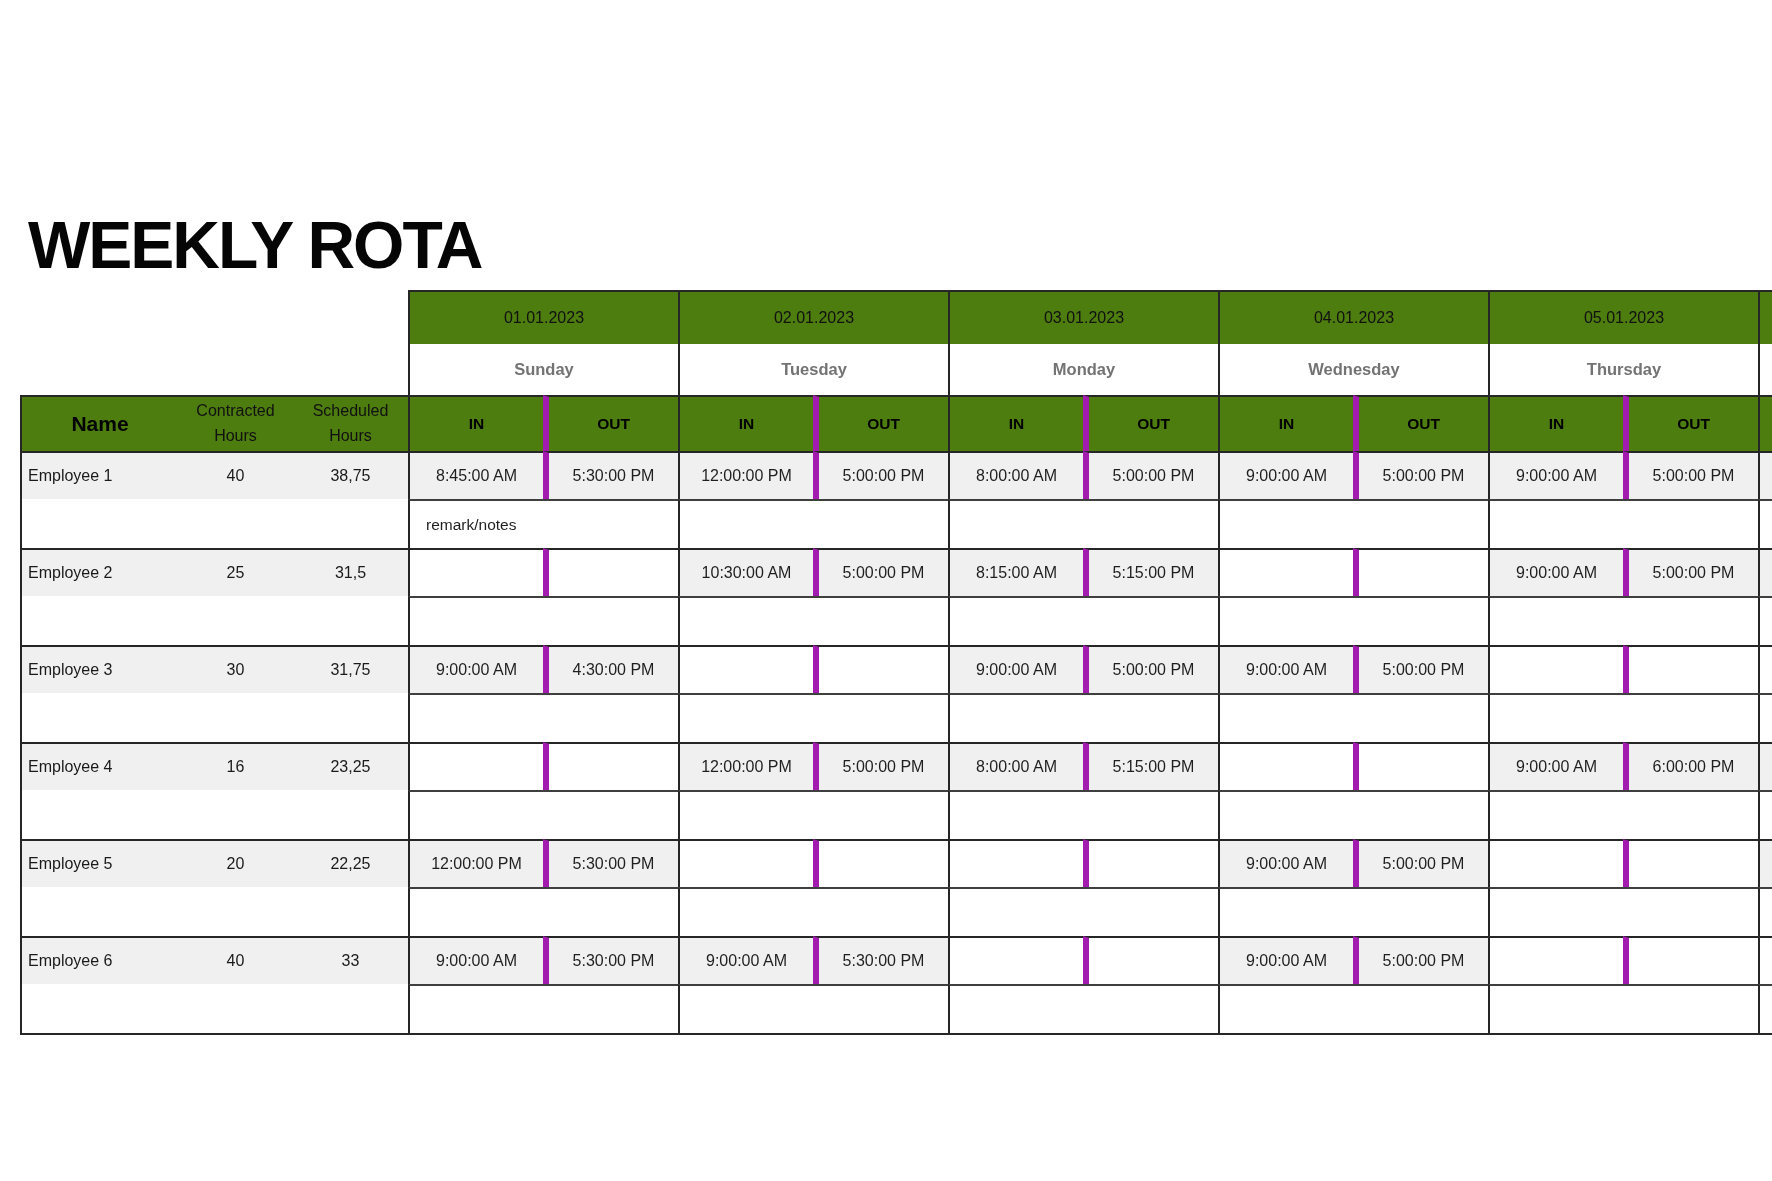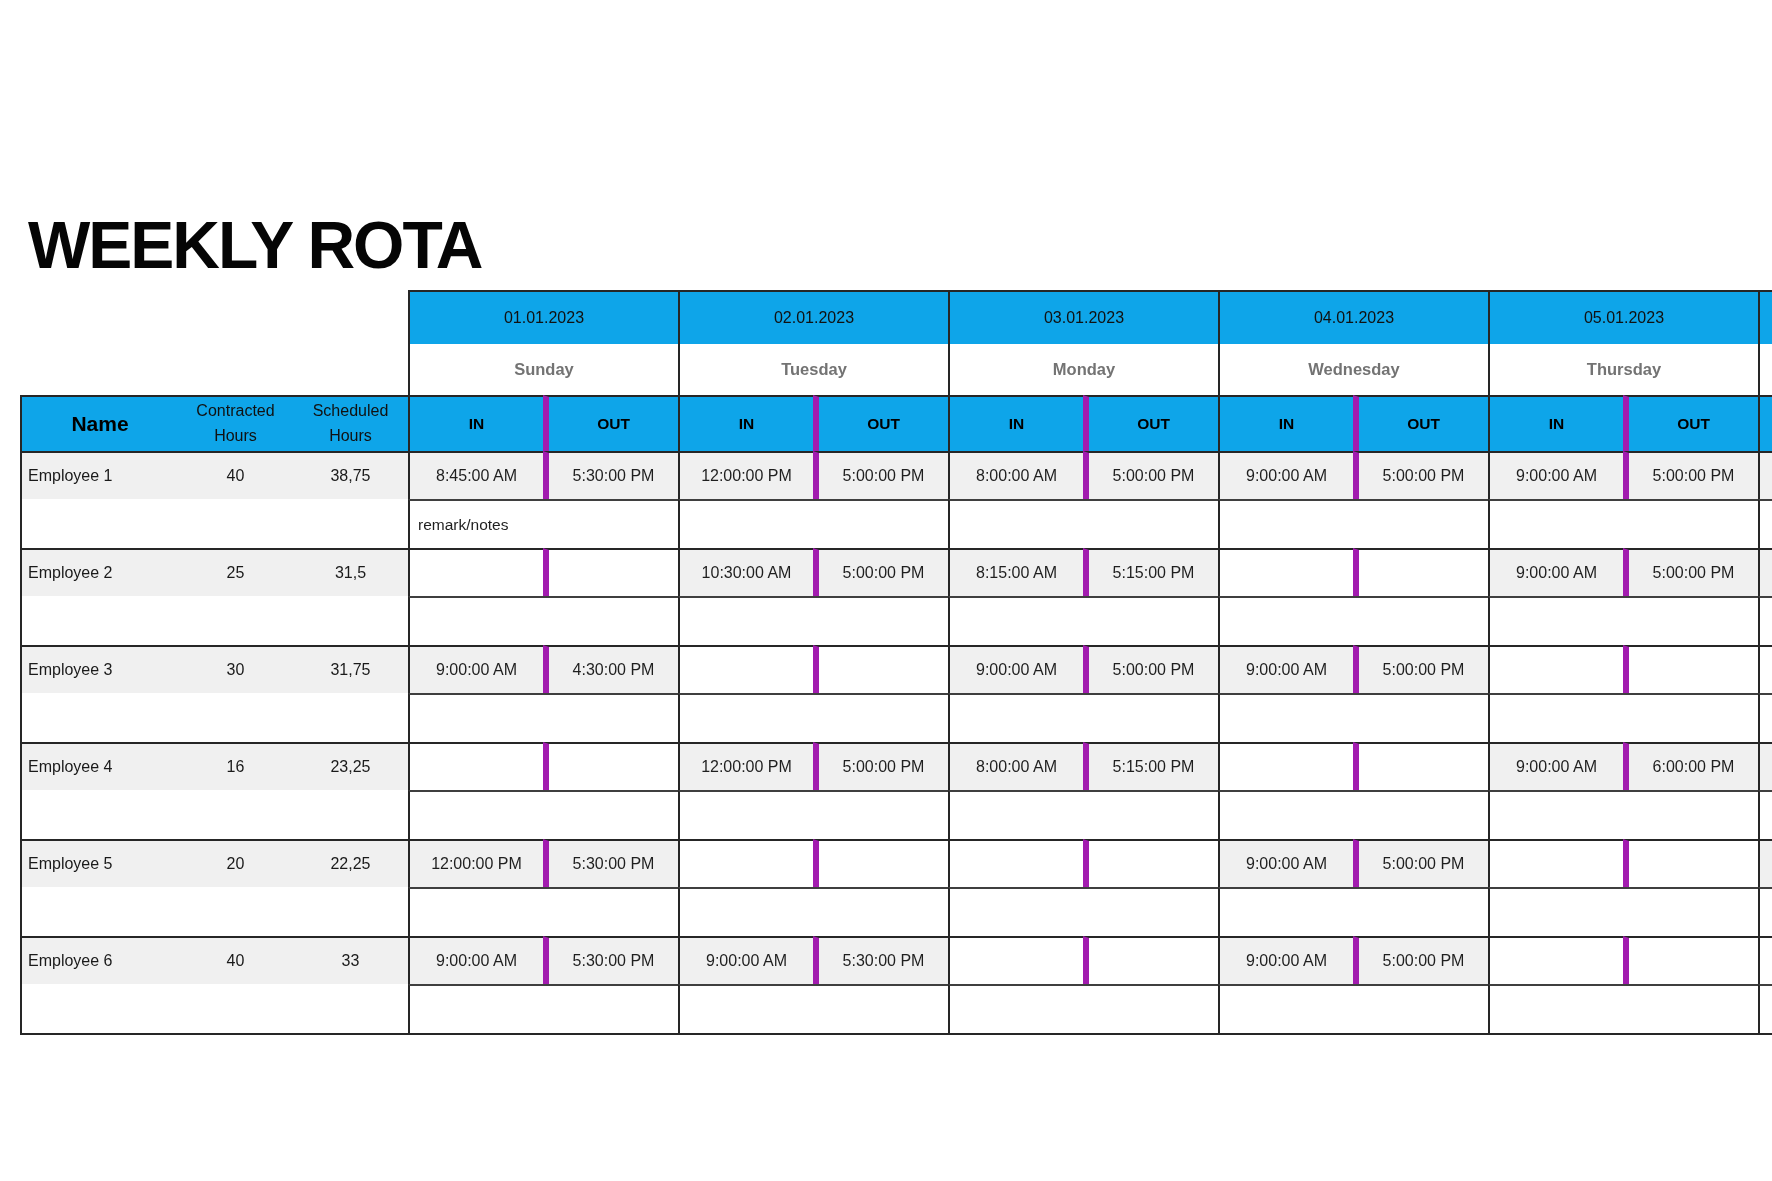--- a/index.html
+++ b/index.html
@@ -17,35 +17,35 @@
     display:flex;flex-direction:column;
     border-bottom:2px solid #262626;
   }
   .row{display:flex;}
   .hdate{height:54px}.hday{height:51px}.hcol{height:56px}.hdata{height:48px}.hnote{height:49px}
   .c{
     box-sizing:border-box;flex:none;display:flex;align-items:center;justify-content:center;
     overflow:hidden;background:transparent;
   }
   .w158{width:158px}.w115{width:115px}.w135{width:135px}.w270{width:270px}.w388{width:388px}.w14{width:14px}
-  .yl{background:#0ea5e9}
+  .yl{background:#4d7c0f}
   .g{background:#F0F0F0}
   .bl2{border-left:2px solid #262626}
   .bl1{border-left:6px solid #a21caf}
   .bt2{border-top:2px solid #262626}
   .btm{border-top:2px solid #3f3f3f}
   .t-date{font-size:16px;color:#111}
   .t-day{font-size:16.5px;font-weight:bold;color:#737373}
   .t-io{font-size:15.5px;font-weight:bold;color:#000}
   .t-namehdr{font-size:21px;font-weight:bold;color:#000}
   .t-hdr2{font-size:16px;color:#111;text-align:center;line-height:1.55}
   .t-ename{font-size:16px;justify-content:flex-start;padding-left:6px}
   .t-num{font-size:16px}
   .t-time{font-size:16px;color:#1f1f1f}
-  .t-remark{font-size:15.5px;color:#1f1f1f;justify-content:flex-start;padding-left:8px}
+  .t-remark{font-size:15.5px;color:#1f1f1f;justify-content:flex-start;padding-left:16px}
 </style>
 </head>
 <body>
 
 <div class="screen">
 
   <div class="page-title">WEEKLY ROTA</div>
 
   <div class="tbl">
 

